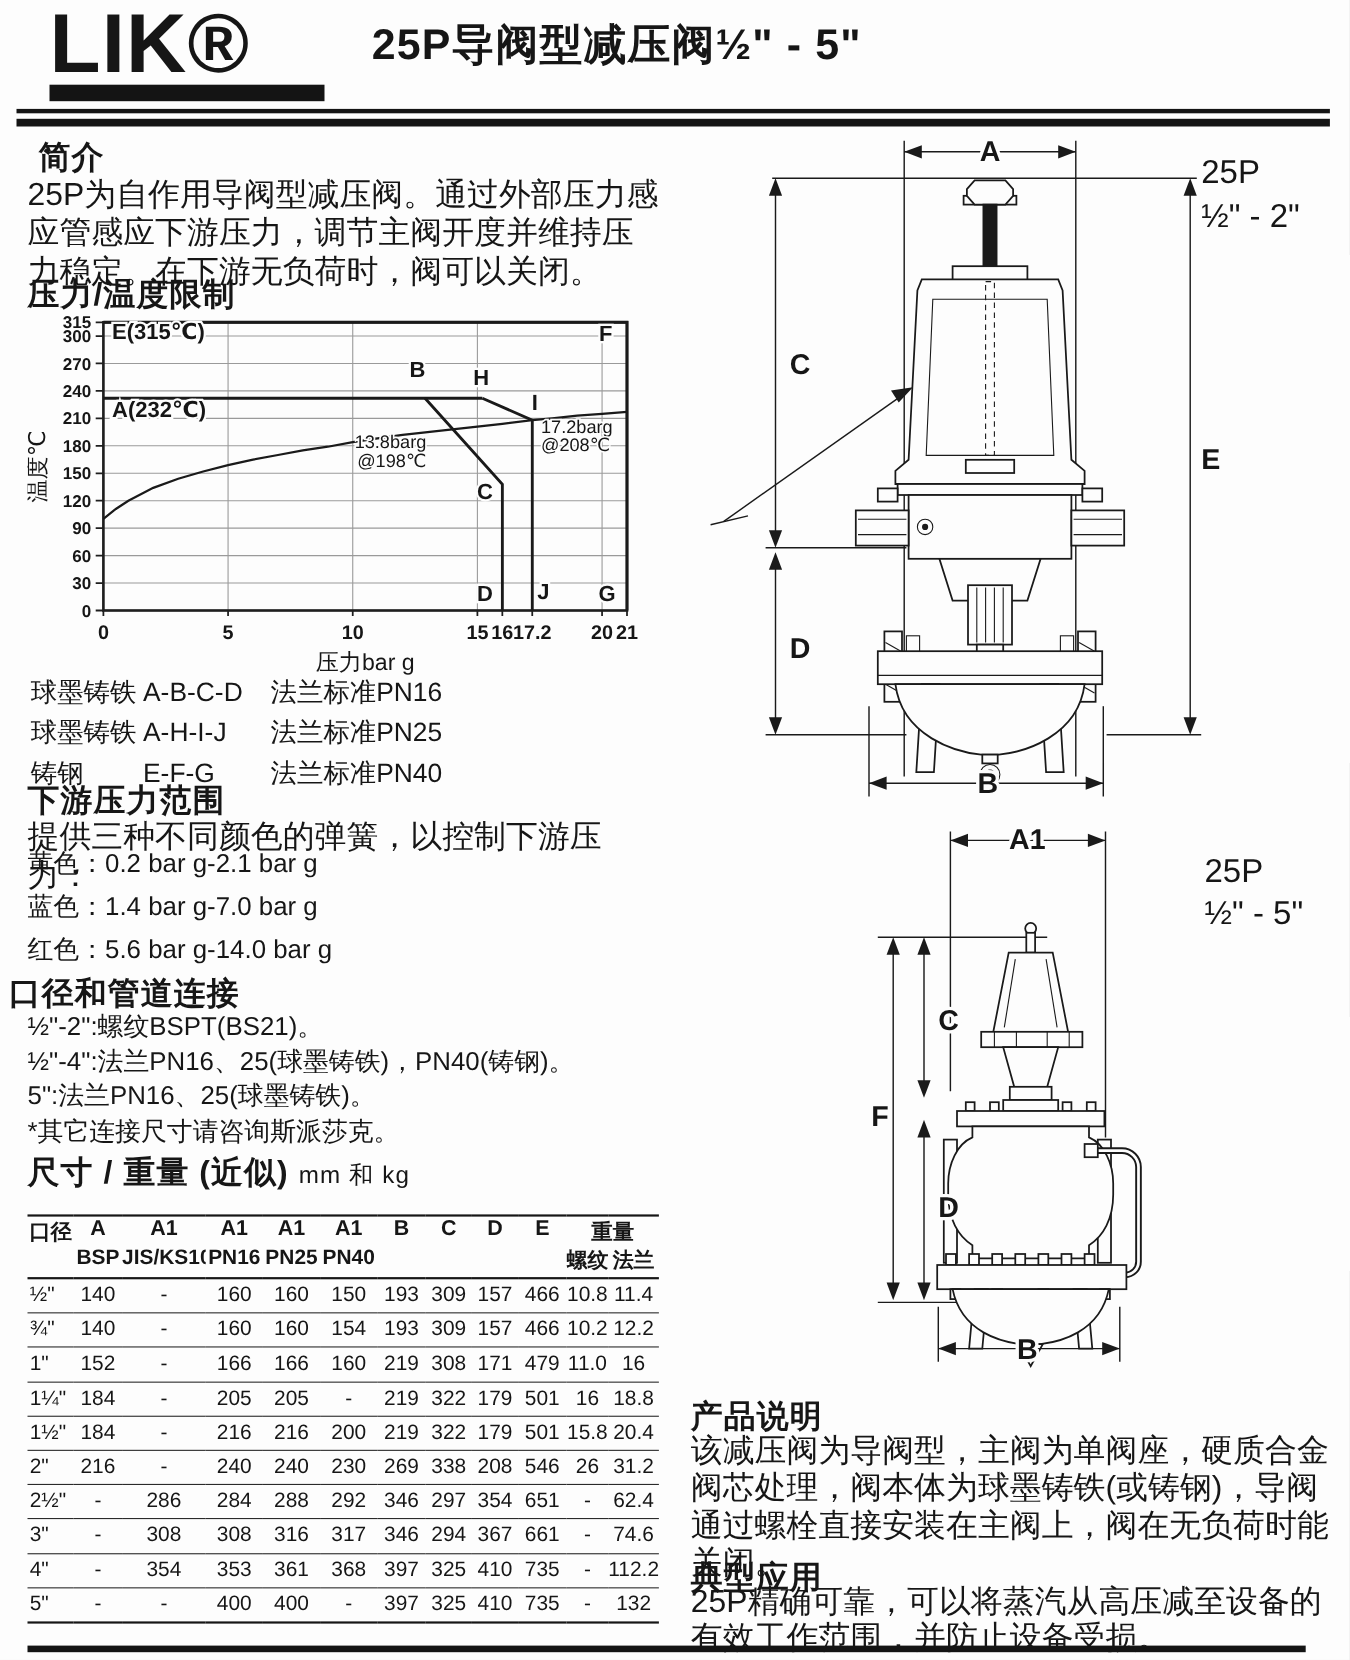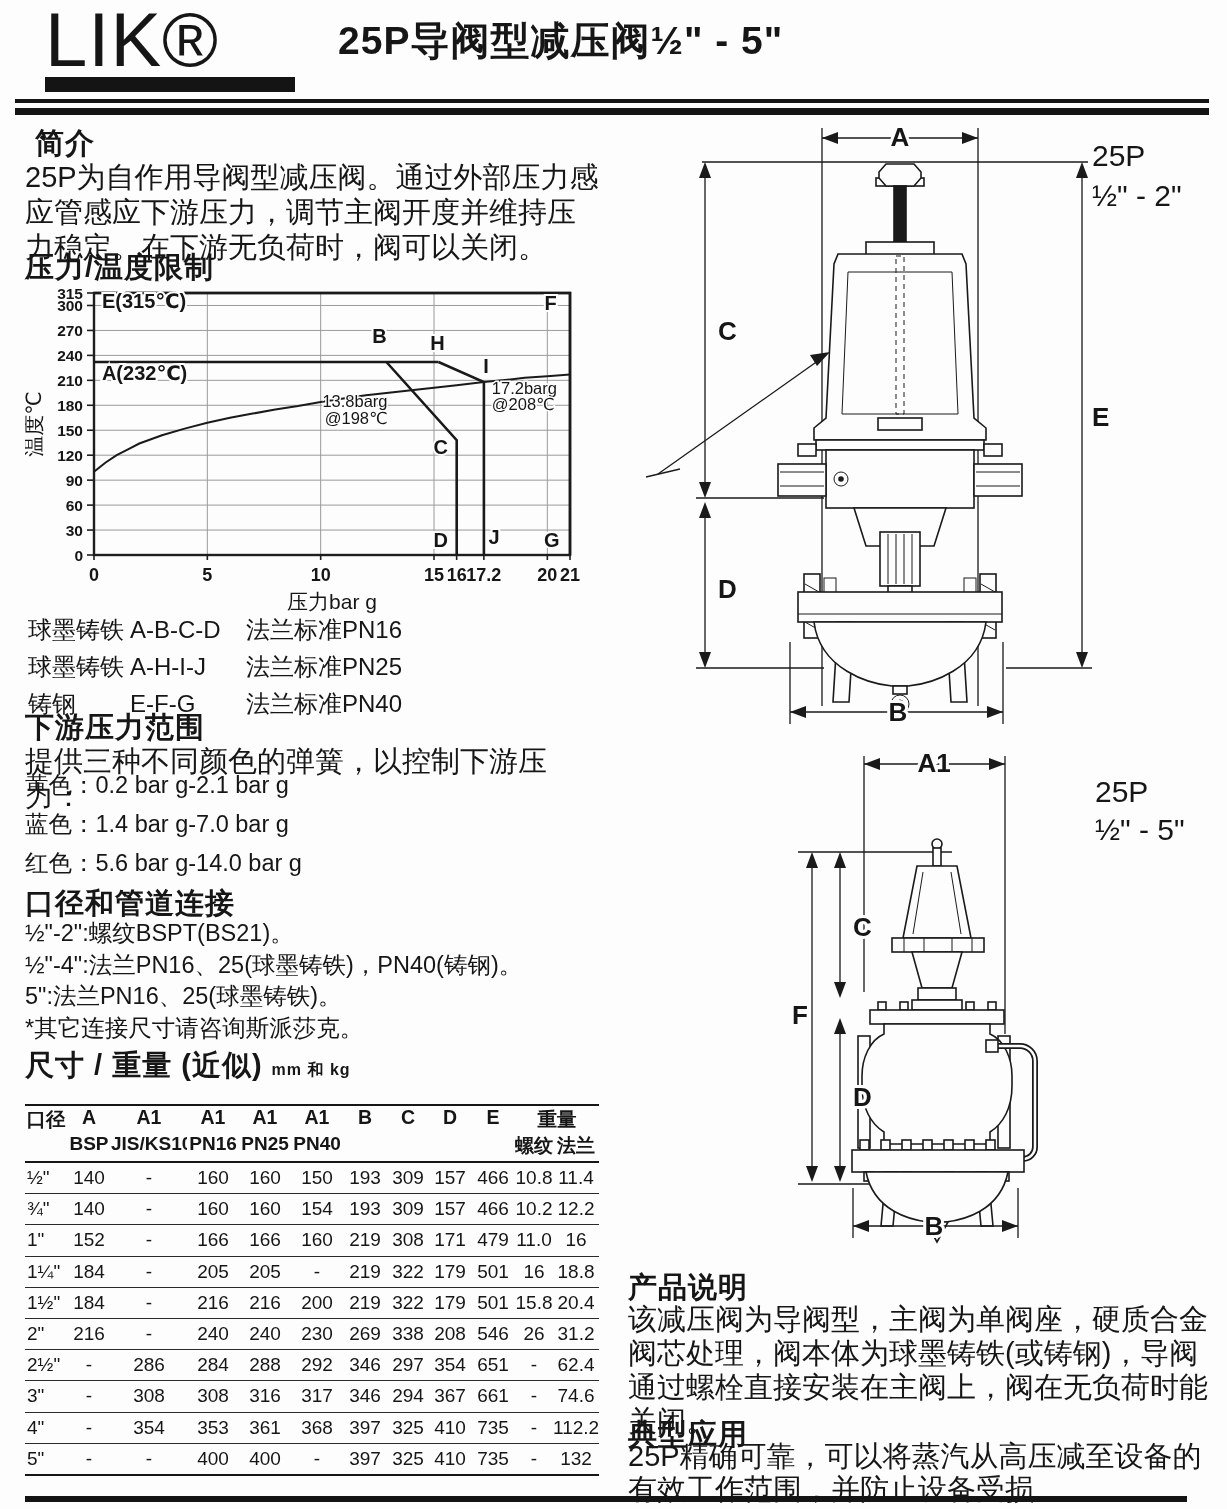--- a/index.html
+++ b/index.html
@@ -2,40 +2,40 @@
 <html><head>
 <meta charset="utf-8">
 <style>
   html,body{margin:0;padding:0;background:#e8e8e8}
   .page{position:relative;width:1227px;height:1509px;background:#fdfdfd;overflow:hidden;
         font-family:"Liberation Sans","DejaVu Sans",sans-serif;color:#161616}
   .abs{position:absolute}
   .h1{font-size:29px;font-weight:bold;letter-spacing:1px}
   .body-t{font-size:29px;line-height:35px}
   
-  .logo{left:45px;top:2px;font-size:76px;font-weight:normal;line-height:1;letter-spacing:1px}
+  .logo{left:45px;top:2px;font-size:76px;font-weight:bold;line-height:1;letter-spacing:1px}
   .logo-bar{left:45px;top:77px;width:250px;height:15px;background:#141414}
   .doc-title{left:338px;top:14px;font-size:39px;font-weight:bold;letter-spacing:1px}
   .rule-a{left:15px;top:99px;width:1194px;height:4px;background:#141414}
   .rule-b{left:15px;top:108px;width:1194px;height:7px;background:#141414}
   .bottom-rule{left:25px;top:1496px;width:1162px;height:6px;background:#141414}
   
   #pt-chart text{fill:#161616}
   #pt-chart .tick{font:bold 15.5px "Liberation Sans","DejaVu Sans",sans-serif}
   #pt-chart .xtick{font:bold 18px "Liberation Sans","DejaVu Sans",sans-serif}
   #pt-chart .lbl{font:bold 20px "Liberation Sans","DejaVu Sans",sans-serif;paint-order:stroke;stroke:#fdfdfd;stroke-width:4px}
   #pt-chart .ann{font:16.5px "Liberation Sans","DejaVu Sans",sans-serif;paint-order:stroke;stroke:#fdfdfd;stroke-width:3px}
   #pt-chart .axis{font:21px "Liberation Sans","DejaVu Sans",sans-serif}
   
   .leg-row{display:grid;grid-template-columns:102px 116px auto;font-size:24px;line-height:37px}
   
   .ds-item{font-size:23.5px;line-height:39px}
   .conn-line{font-size:23.5px;line-height:31.5px}
   
-  .dims-units{font-size:16px;font-weight:bold}
+  .dims-units{font-size:22px;font-weight:normal}
   
   #dims-table{border-collapse:collapse;table-layout:fixed;width:574px;font-size:19px;border-top:2.5px solid #161616}
   #dims-table th,#dims-table td{padding:0;text-align:center;overflow:hidden}
   #dims-table thead th{font-weight:bold;vertical-align:top}
   #dims-table .hr0{height:26px;font-size:19.5px}
   #dims-table .hr1{height:42px;white-space:pre-line;font-size:17.5px;line-height:19px}
   #dims-table .hr2{height:28px;border-bottom:2px solid #161616}
   #dims-table tbody td{height:30.2px;border-bottom:1.2px solid #2a2a2a}
   #dims-table tbody tr:last-child td{border-bottom:2.5px solid #161616}
   #dims-table .c0{text-align:left;padding-left:2px}
@@ -161,21 +161,21 @@
     </div>
 
   <div class="abs h1" style="left:25px;top:708px">下游压力范围</div>
   <div class="abs body-t" style="left:25px;top:744px;width:577px">提供三种不同颜色的弹簧，以控制下游压力：</div>
   <div class="abs" style="left:25px;top:766px" id="spring-list">
       <div class="ds-item">黄色：0.2 bar g-2.1 bar g</div>
       <div class="ds-item">蓝色：1.4 bar g-7.0 bar g</div>
       <div class="ds-item">红色：5.6 bar g-14.0 bar g</div>
     </div>
 
-  <div class="abs h1" style="left:25px;top:884px">口径和管道连接</div>
+  <div class="abs h1" style="left:8px;top:884px">口径和管道连接</div>
   <div class="abs" style="left:25px;top:918px;width:590px" id="conn-list">
       <div class="conn-line">½"-2":螺纹BSPT(BS21)。</div>
       <div class="conn-line">½"-4":法兰PN16、25(球墨铸铁)，PN40(铸钢)。</div>
       <div class="conn-line">5":法兰PN16、25(球墨铸铁)。</div>
       <div class="conn-line">*其它连接尺寸请咨询斯派莎克。</div>
     </div>
 
   <div class="abs h1" style="left:25px;top:1046px"><span>尺寸 / 重量 (近似)</span> <span class="dims-units">mm 和 kg</span></div>
   <table id="dims-table" class="abs" style="left:25px;top:1104px">
       <colgroup>

